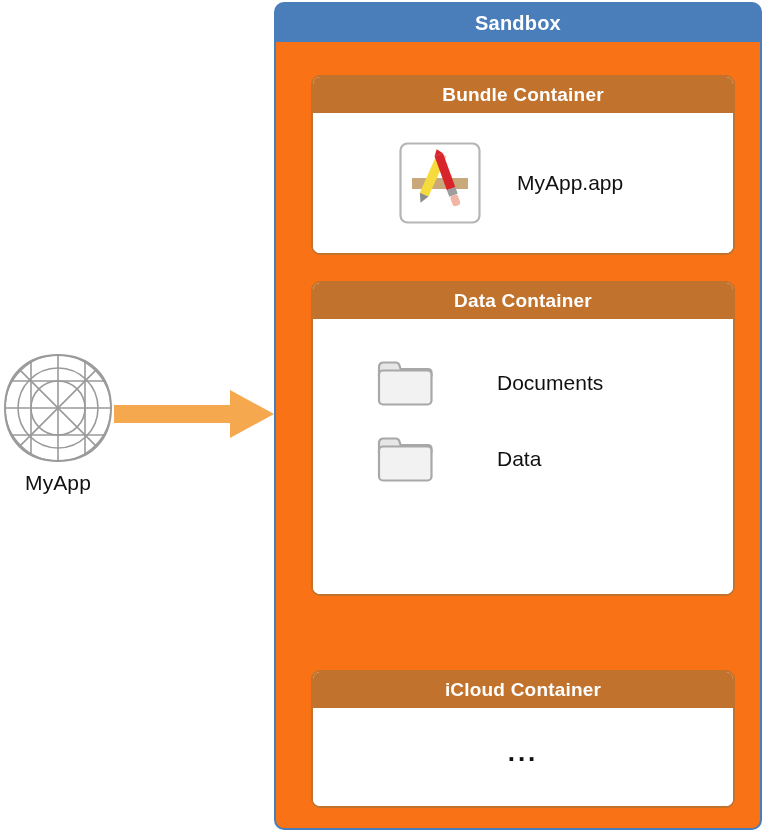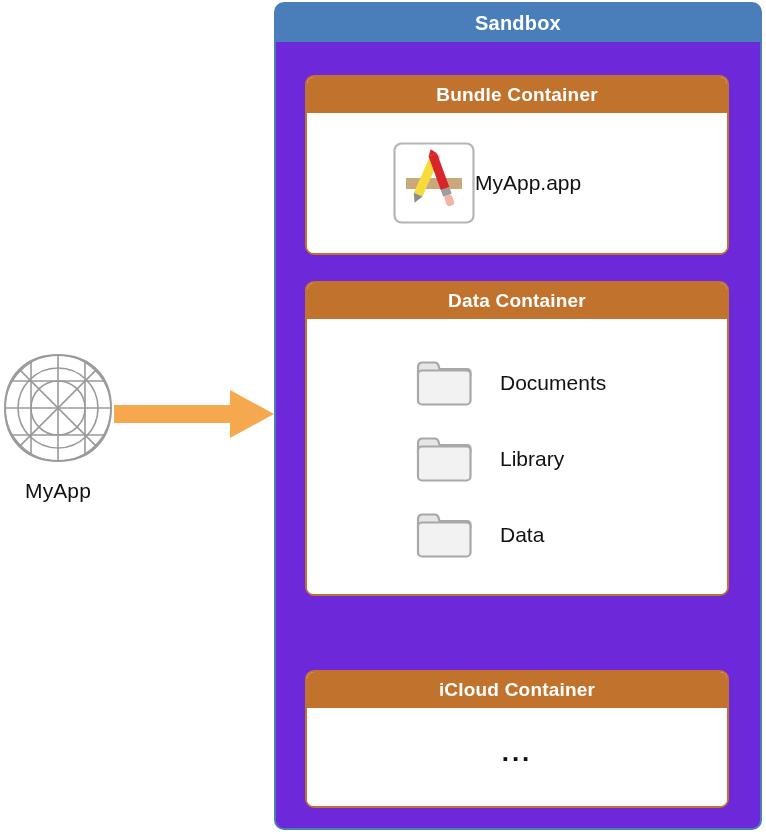--- a/index.html
+++ b/index.html
@@ -27,21 +27,21 @@
     width: 112px;
     height: 112px;
     display: block;
   }
   #app-source-label {
     display: block;
     width: 112px;
     text-align: center;
     font-size: 21px;
     color: #111111;
-    margin-top: 15px;
+    margin-top: 7px;
     letter-spacing: 0.1px;
   }
 
   
   #flow-arrow {
     position: absolute;
     left: 114px;
     top: 387px;
     width: 164px;
     height: 54px;
@@ -50,21 +50,21 @@
   
   #sandbox-panel {
     position: absolute;
     left: 274px;
     top: 2px;
     width: 488px;
     height: 828px;
     border: 2.5px solid #4A7EBB;
     border-radius: 10px;
     box-sizing: border-box;
-    background: #6d28d9;
+    background: #f97316;
   }
   #sandbox-header {
     height: 38px;
     background: #4A7EBB;
     border-radius: 6px 6px 0 0;
     display: flex;
     align-items: center;
     justify-content: center;
   }
   #sandbox-title {
@@ -74,21 +74,21 @@
     letter-spacing: 0.2px;
   }
   #sandbox-body {
     position: relative;
     height: calc(100% - 38px);
   }
 
   
   .container-card {
     position: absolute;
-    left: 29px;
+    left: 35px;
     width: 424px;
     border: 2px solid #C1722C;
     border-radius: 9px;
     box-sizing: border-box;
     background: #ffffff;
     overflow: hidden;
   }
   .container-header {
     height: 36px;
     background: #C1722C;
@@ -118,33 +118,35 @@
     padding-left: 86px;
   }
   #app-bundle-icon {
     width: 82px;
     height: 82px;
     flex: 0 0 auto;
   }
   #app-bundle-label {
     font-size: 21px;
     color: #111111;
+    margin-left: 36px;
   }
 
   
   #data-body {
     height: calc(100% - 36px);
     padding-top: 26px;
     box-sizing: border-box;
   }
   .folder-row {
     display: flex;
     align-items: center;
     height: 76px;
-    padding-left: 108px;
+    padding-left: 63px;
+    gap: 36px;
   }
   .folder-icon {
     width: 58px;
     height: 50px;
     flex: 0 0 auto;
   }
   .folder-label {
     font-size: 21px;
     color: #111111;
     margin-left: 27px;
@@ -244,27 +246,20 @@
       <div id="data-body" class="container-body">
 
         <div class="folder-row">
           <svg class="folder-icon" viewBox="0 0 58 50">
             <path d="M3 9 C3 6 5 4.5 7.5 4.5 L20 4.5 C22 4.5 23 6 23.5 7.5 L24.5 11 L52 11 C54 11 55.5 12.5 55.5 14.5 L55.5 18 L3 18 Z" fill="#E6E6E6" stroke="#A8A8A8" stroke-width="2.2" stroke-linejoin="round"></path>
             <rect x="3" y="12.5" width="52.5" height="34" rx="4" ry="4" fill="#F2F2F2" stroke="#A8A8A8" stroke-width="2.2"></rect>
           </svg>
           <span class="folder-label">Documents</span>
         </div>
 
-        <div class="folder-row">
-          <svg class="folder-icon" viewBox="0 0 58 50">
-            <path d="M3 9 C3 6 5 4.5 7.5 4.5 L20 4.5 C22 4.5 23 6 23.5 7.5 L24.5 11 L52 11 C54 11 55.5 12.5 55.5 14.5 L55.5 18 L3 18 Z" fill="#E6E6E6" stroke="#A8A8A8" stroke-width="2.2" stroke-linejoin="round"></path>
-            <rect x="3" y="12.5" width="52.5" height="34" rx="4" ry="4" fill="#F2F2F2" stroke="#A8A8A8" stroke-width="2.2"></rect>
-          </svg>
-          <span class="folder-label">Library</span>
-        </div>
 
         <div class="folder-row">
           <svg class="folder-icon" viewBox="0 0 58 50">
             <path d="M3 9 C3 6 5 4.5 7.5 4.5 L20 4.5 C22 4.5 23 6 23.5 7.5 L24.5 11 L52 11 C54 11 55.5 12.5 55.5 14.5 L55.5 18 L3 18 Z" fill="#E6E6E6" stroke="#A8A8A8" stroke-width="2.2" stroke-linejoin="round"></path>
             <rect x="3" y="12.5" width="52.5" height="34" rx="4" ry="4" fill="#F2F2F2" stroke="#A8A8A8" stroke-width="2.2"></rect>
           </svg>
           <span class="folder-label">Data</span>
         </div>
 
       </div>

